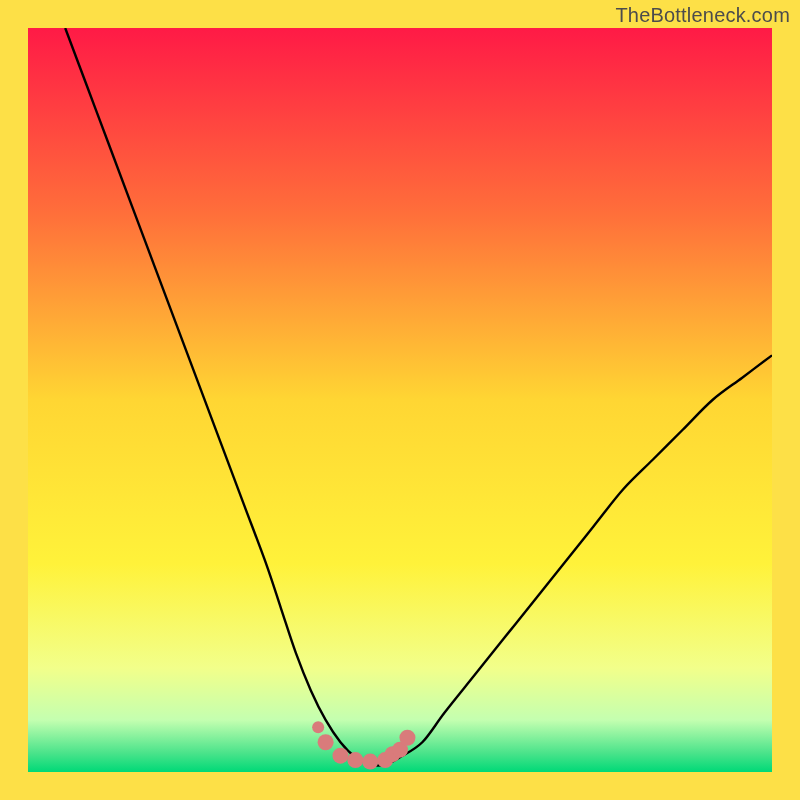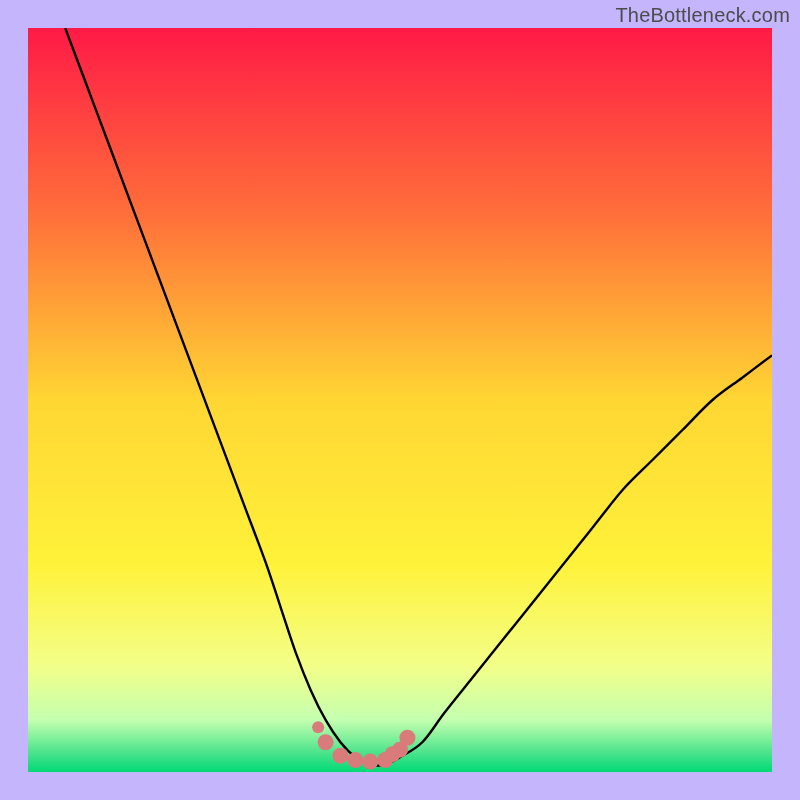--- a/index.html
+++ b/index.html
@@ -8,21 +8,21 @@
     width: 800px;
     height: 800px;
     overflow: hidden;
     background: #000;
     font-family: Arial, Helvetica, sans-serif;
   }
   .frame {
     position: absolute;
     left: 0; top: 0;
     width: 800px; height: 800px;
-    background: #c4b5fd;
+    background: #fde047;
   }
   .plot-area {
     position: absolute;
     left: 28px;
     top: 28px;
     width: 744px;
     height: 744px;
     overflow: hidden;
   }
   .plot-area svg {

